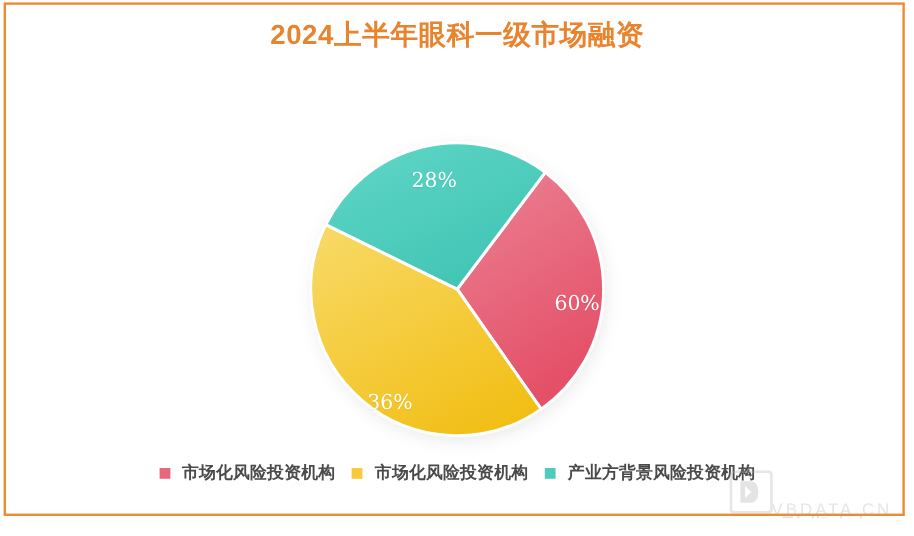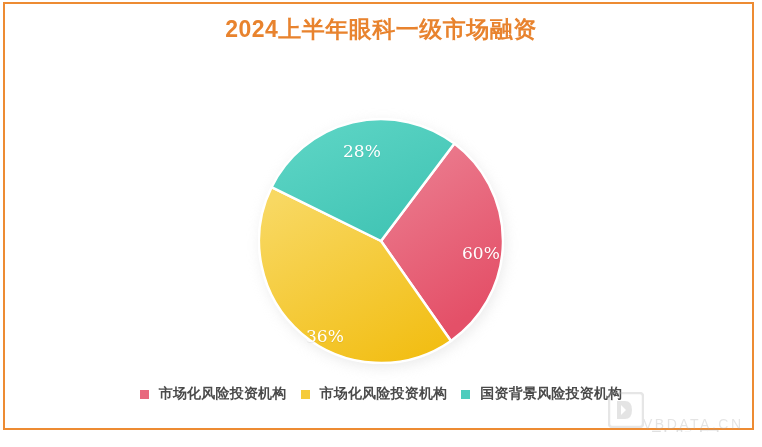--- a/index.html
+++ b/index.html
@@ -214,21 +214,21 @@
       <span class="legend-text">市场化风险投资机构</span>
     </div>
 
     <div class="legend-item">
       <span class="legend-swatch" style="background:#F5CB3C;"></span>
       <span class="legend-text">市场化风险投资机构</span>
     </div>
 
     <div class="legend-item">
       <span class="legend-swatch" style="background:#4DCCBD;"></span>
-      <span class="legend-text">国资背景风险投资机构</span>
+      <span class="legend-text">产业方背景风险投资机构</span>
     </div>
   </div>
 
   <div id="watermark">
     <svg id="wm-logo" viewBox="0 0 36 36">
       <rect x="1" y="1" width="34" height="34" rx="3" fill="none" stroke="#b0b0b0" stroke-width="2.5"></rect>
       <path d="M9 9 L17 9 Q24 9 24 18 Q24 27 17 27 L9 27 Z" fill="#a9a9a9"></path>
       <path d="M13 13 L13 23 L18 18 Z" fill="#ffffff"></path>
     </svg>
     <div id="wm-cn">动脉网</div>

